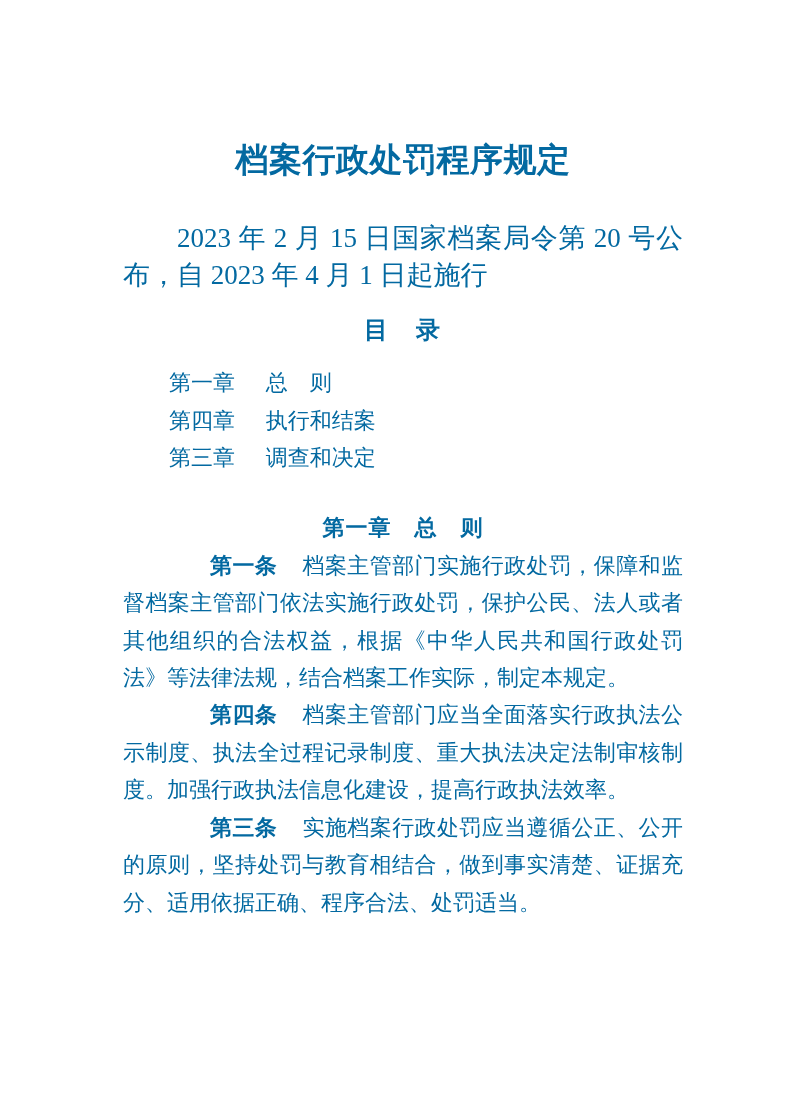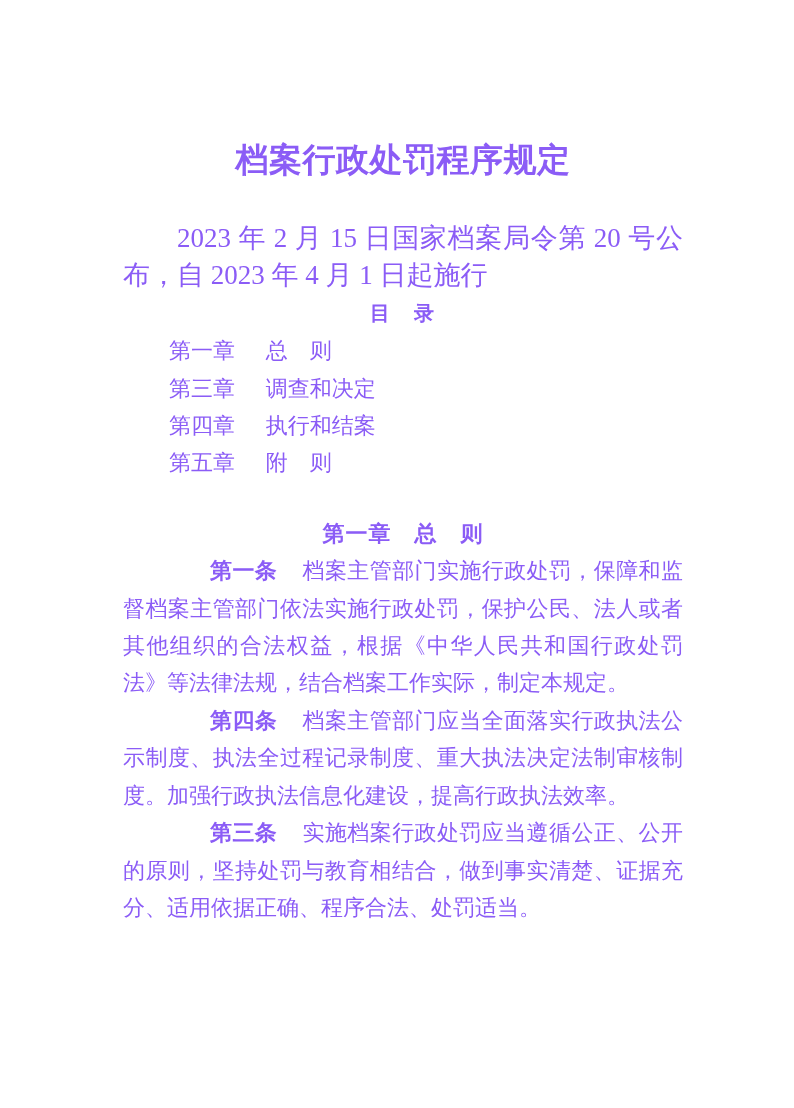--- a/index.html
+++ b/index.html
@@ -6,21 +6,21 @@
     margin: 0;
     padding: 0;
     background: #ffffff;
   }
   .page {
     position: relative;
     width: 794px;
     height: 1108px;
     margin: 0 auto;
     background: #ffffff;
-    color: #8b5cf6;
+    color: #0369a1;
     box-sizing: border-box;
     padding: 136px 111px 0 123px;
     overflow: hidden;
     font-family: "Liberation Serif", serif;
   }
   .doc-title {
     margin: 0 0 36px 0;
     font-family: "Liberation Sans", sans-serif;
     font-weight: 700;
     font-size: 33px;
@@ -30,24 +30,24 @@
   }
   .intro {
     margin: 0;
     font-size: 27px;
     line-height: 37.4px;
     text-align: justify;
     text-justify: inter-ideograph;
     text-indent: 2em;
   }
   .toc-heading {
-    margin: 0;
+    margin: 16px;
     font-family: "Liberation Sans", sans-serif;
     font-weight: 700;
-    font-size: 20px;
+    font-size: 24px;
     line-height: 37.4px;
     text-align: center;
     letter-spacing: 2px;
   }
   .toc-list {
     margin: 0;
     padding: 0;
   }
   .toc-item {
     font-size: 22px;
@@ -91,27 +91,24 @@
 
   <p class="intro">2023 年 2 月 15 日国家档案局令第 20 号公布，自 2023 年 4 月 1 日起施行</p>
 
   <h2 class="toc-heading">目　录</h2>
 
   <div class="toc-list">
     <div class="toc-item">
       <span class="toc-chapter">第一章</span><span>总　则</span>
     </div>
     <div class="toc-item">
-      <span class="toc-chapter">第三章</span><span>调查和决定</span>
-    </div>
-    <div class="toc-item">
       <span class="toc-chapter">第四章</span><span>执行和结案</span>
     </div>
     <div class="toc-item">
-      <span class="toc-chapter">第五章</span><span>附　则</span>
+      <span class="toc-chapter">第三章</span><span>调查和决定</span>
     </div>
   </div>
 
   <h2 class="chapter-heading">第一章　总　则</h2>
 
   <div>
     <p class="article">
       <span class="article-number">第一条</span><span>档案主管部门实施行政处罚，保障和监督档案主管部门依法实施行政处罚，保护公民、法人或者其他组织的合法权益，根据《中华人民共和国行政处罚法》等法律法规，结合档案工作实际，制定本规定。</span>
     </p>
     <p class="article">

